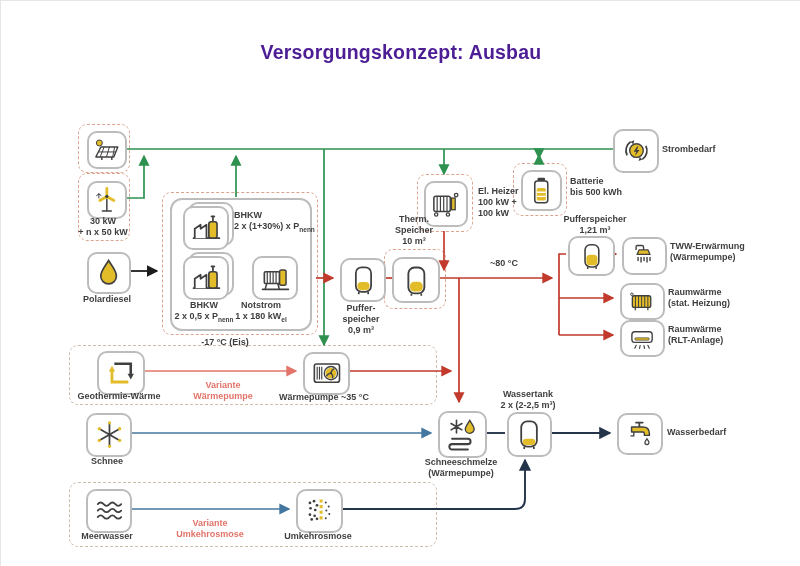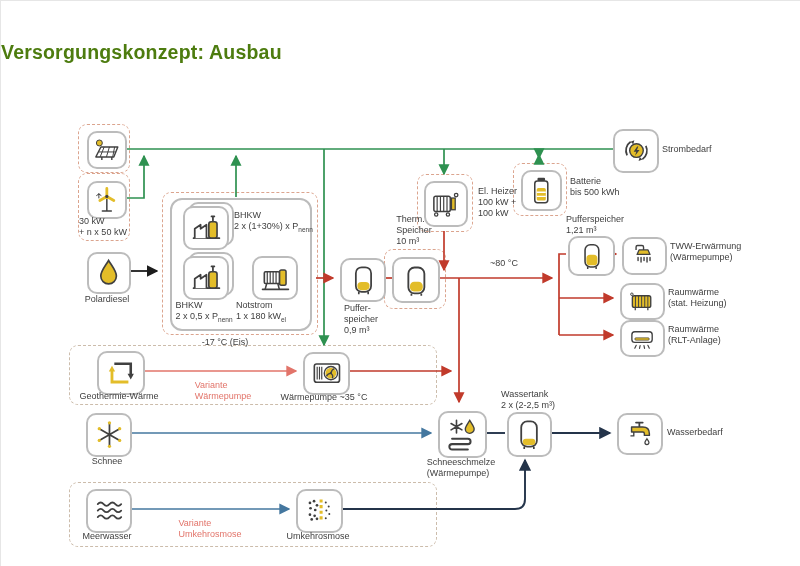--- a/index.html
+++ b/index.html
@@ -1,30 +1,30 @@
 <!DOCTYPE html>
 <html><head>
 <meta charset="utf-8">
 <style>
   html,body{margin:0;padding:0;background:#fff;}
   .stage{position:relative;width:800px;height:566px;background:#ffffff;border:1px solid #e6e6e6;
          font-family:"Liberation Sans",sans-serif;overflow:hidden;}
-  .title{position:absolute;left:0;right:0;top:40px;text-align:left;
-         font-size:19.5px;font-weight:bold;color:#4d7c0f;letter-spacing:.2px;}
+  .title{position:absolute;left:0;right:0;top:40px;text-align:center;
+         font-size:19.5px;font-weight:bold;color:#4c1d95;letter-spacing:.2px;}
   .gbox{position:absolute;border:1.6px dashed #dba48e;border-radius:9px;z-index:1;}
   .gbox.variant{border-color:#ccbcab;}
   .solidbox{position:absolute;border:2px solid #bcbcbc;border-radius:12px;background:#fff;z-index:1;}
   svg.wires{position:absolute;left:0;top:0;z-index:2;}
   .backcard{position:absolute;border:2px solid #bcbcbc;border-radius:10px;background:#fff;z-index:3;}
   .nbox{position:absolute;border:2px solid #bcbcbc;border-radius:10px;background:#fff;z-index:4;
         display:flex;align-items:center;justify-content:center;}
   .nbox svg{width:88%;height:88%;}
-  .lbl{position:absolute;z-index:5;font-size:9px;font-weight:normal;color:#3e3e3e;
+  .lbl{position:absolute;z-index:5;font-size:9px;font-weight:bold;color:#3e3e3e;
        line-height:1.24;white-space:pre-line;}
-  .cen{transform:translateX(-50%);text-align:left;}
+  .cen{transform:translateX(-50%);text-align:center;}
   .variant-lbl{color:#e2746a;}
   sub{font-size:6.5px;}
 </style>
 </head>
 <body>
 
 <div class="stage">
 
   <div class="title">Versorgungskonzept: Ausbau</div>
 

